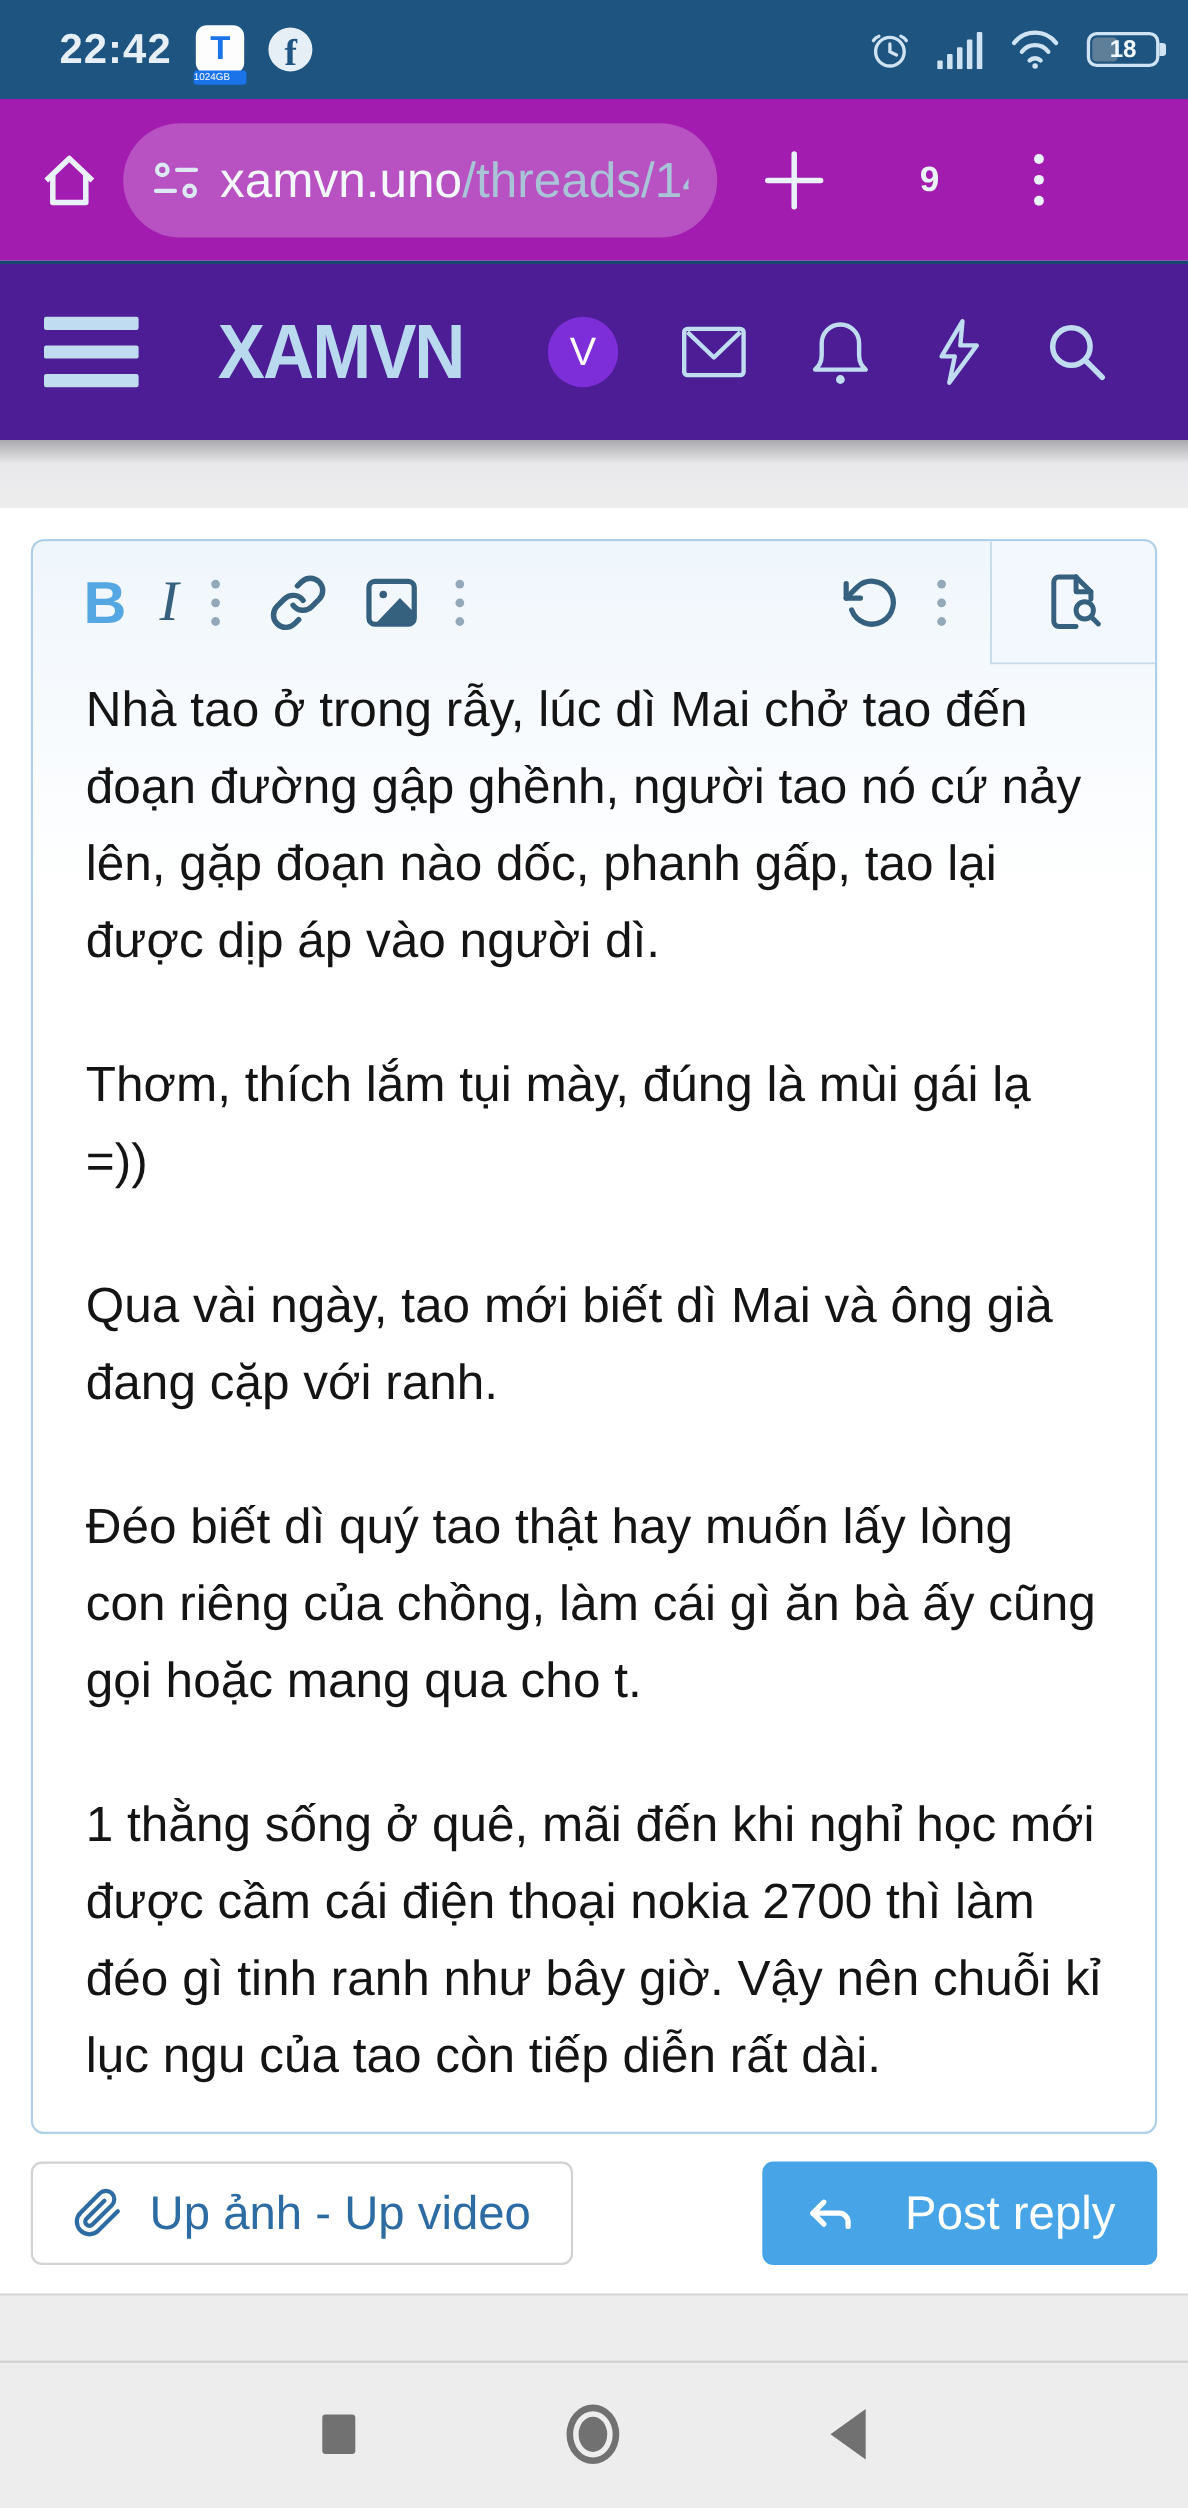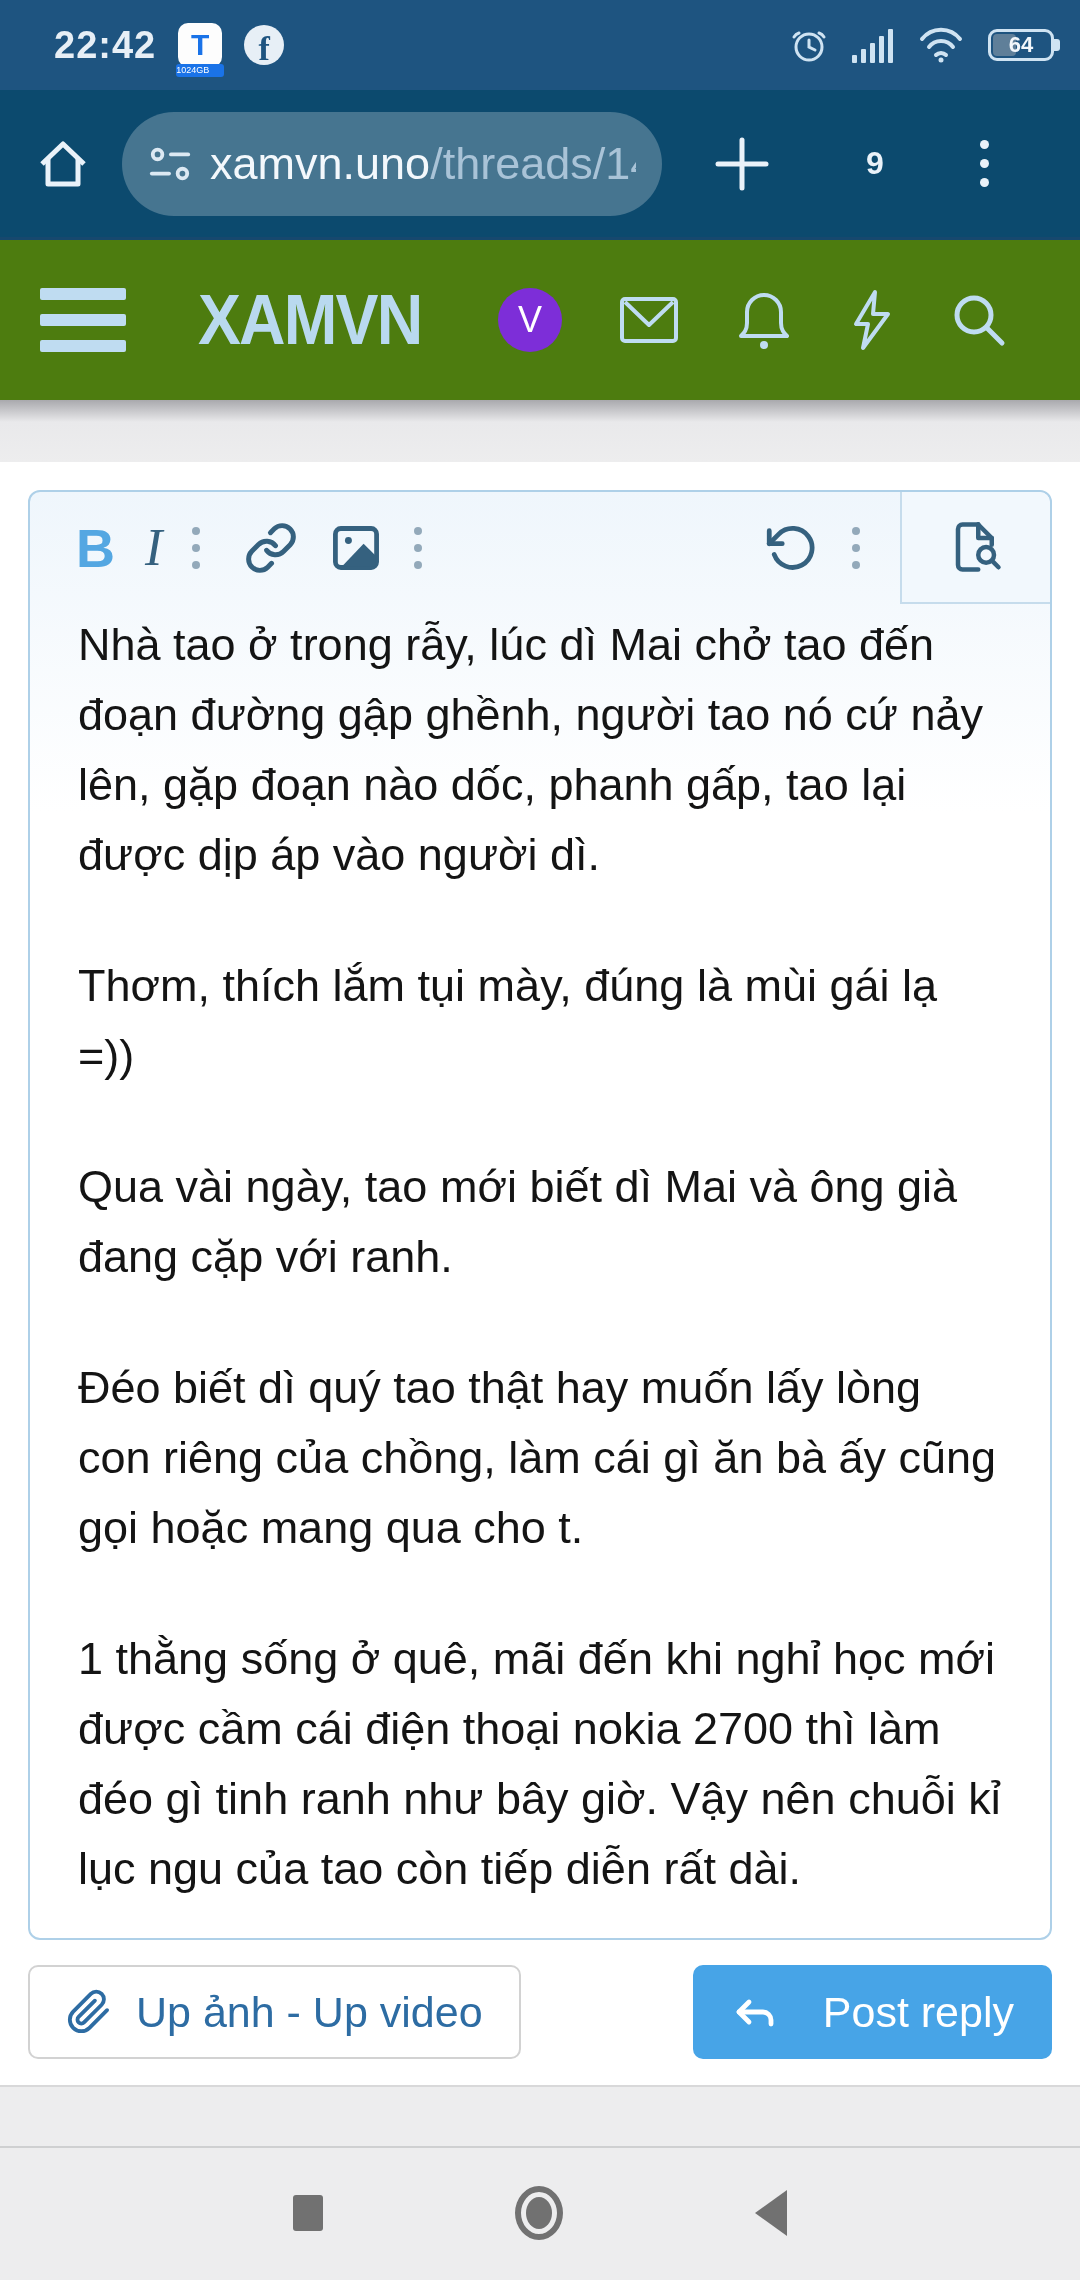--- a/index.html
+++ b/index.html
@@ -18,34 +18,34 @@
     border-radius:3px; color:#fff; font-size:9px; text-align:left; line-height:13px; letter-spacing:0; overflow:hidden; }
   .fb-icon { width:40px; height:40px; border-radius:50%; background:#e7eff6; display:flex; align-items:flex-end; justify-content:center; overflow:hidden; }
   .fb-glyph { color:#1e5480; font-size:34px; font-weight:bold; font-family:"Liberation Serif","DejaVu Serif",serif; line-height:0.95; }
   .sb-right { margin-left:auto; display:flex; align-items:center; gap:24px; }
   .battery { position:relative; width:66px; height:32px; border:3px solid #cfe3f2; border-radius:9px; }
   .battery::after { content:""; position:absolute; right:-9px; top:7px; width:6px; height:12px; background:#cfe3f2; border-radius:0 3px 3px 0; }
   .battery-fill { position:absolute; left:2px; top:2px; bottom:2px; width:38%; background:#5f7f99; border-radius:4px; }
   .battery-num { position:absolute; inset:0; display:flex; align-items:center; justify-content:center; font-size:22px; color:#f2f7fb; font-weight:bold; }
 
   
-  .browser-bar { height:147px; background:#0c4a6e; display:flex; align-items:center; padding:0 34px; gap:30px; }
+  .browser-bar { height:147px; background:#a21caf; display:flex; align-items:center; padding:0 34px; gap:20px; }
   .url-pill { flex:0 0 540px; height:104px; background:rgba(255,255,255,0.24); border-radius:52px;
     display:flex; align-items:center; padding:0 26px; gap:18px; overflow:hidden; }
   .url-text { font-size:45px; white-space:nowrap; overflow:hidden; display:flex; }
   .url-host { color:#f3f8fc; }
   .url-path { color:#a9c3d7; }
   .tab-counter { width:54px; height:54px; border:5px solid #eaf2f9; border-radius:15px; display:flex; align-items:center; justify-content:center; }
   .tab-counter span { font-size:32px; font-weight:bold; color:#eaf2f9; }
   .vdots { display:flex; flex-direction:column; gap:10px; align-items:center; }
   .vdots i { width:9px; height:9px; border-radius:50%; background:#eaf2f9; }
   .chrome-divider { height:3px; background:#17486e; }
 
   
-  .site-header { height:160px; background:#4d7c0f; display:flex; align-items:center; padding:0 40px; }
+  .site-header { height:160px; background:#4c1d95; display:flex; align-items:center; padding:0 40px; }
   .hamburger { display:flex; flex-direction:column; gap:14px; width:86px; background:none; border:none; cursor:pointer; }
   .hamburger i { height:12px; background:#bfdcf1; border-radius:2px; }
   .logo { margin-left:72px; font-size:70px; font-weight:bold; color:#b9d9ef; letter-spacing:-2px; transform:scaleX(0.92); transform-origin:left center; }
   .hdr-icons { margin-left:auto; display:flex; align-items:center; gap:56px; padding-right:32px; }
   .avatar { width:64px; height:64px; border-radius:50%; background:#7d2ed8; display:flex; align-items:center; justify-content:center; border:none; cursor:pointer; }
   .avatar span { color:#fff; font-size:36px; }
   .hbtn { background:none; border:none; display:flex; align-items:center; justify-content:center; cursor:pointer; }
 
   
   .shadow-strip { height:62px; background:linear-gradient(to bottom,#a9a9ad 0,#e9e9eb 22px,#ededee 100%); }
@@ -128,21 +128,21 @@
       <span>
         <svg width="46" height="38" viewBox="0 0 46 38" fill="none" stroke="#cfe3f2" stroke-width="4" stroke-linecap="round">
           <path d="M4 13 A 24 24 0 0 1 42 13"></path>
           <path d="M11 21 A 15 15 0 0 1 35 21"></path>
           <path d="M18 29 A 7 7 0 0 1 28 29"></path>
           <circle cx="23" cy="34" r="2.5" fill="#cfe3f2" stroke="none"></circle>
         </svg>
       </span>
       <span class="battery">
         <span class="battery-fill"></span>
-        <span class="battery-num">64</span>
+        <span class="battery-num">18</span>
       </span>
     </div>
   </header>
 
   <div class="browser-bar">
     <button class="hbtn">
       <svg width="58" height="56" viewBox="0 0 58 56" fill="none" stroke="#eaf2f9" stroke-width="5" stroke-linejoin="round">
         <path d="M8 28 L29 8 L50 28"></path>
         <path d="M14 23 V48 H44 V23"></path>
       </svg>

